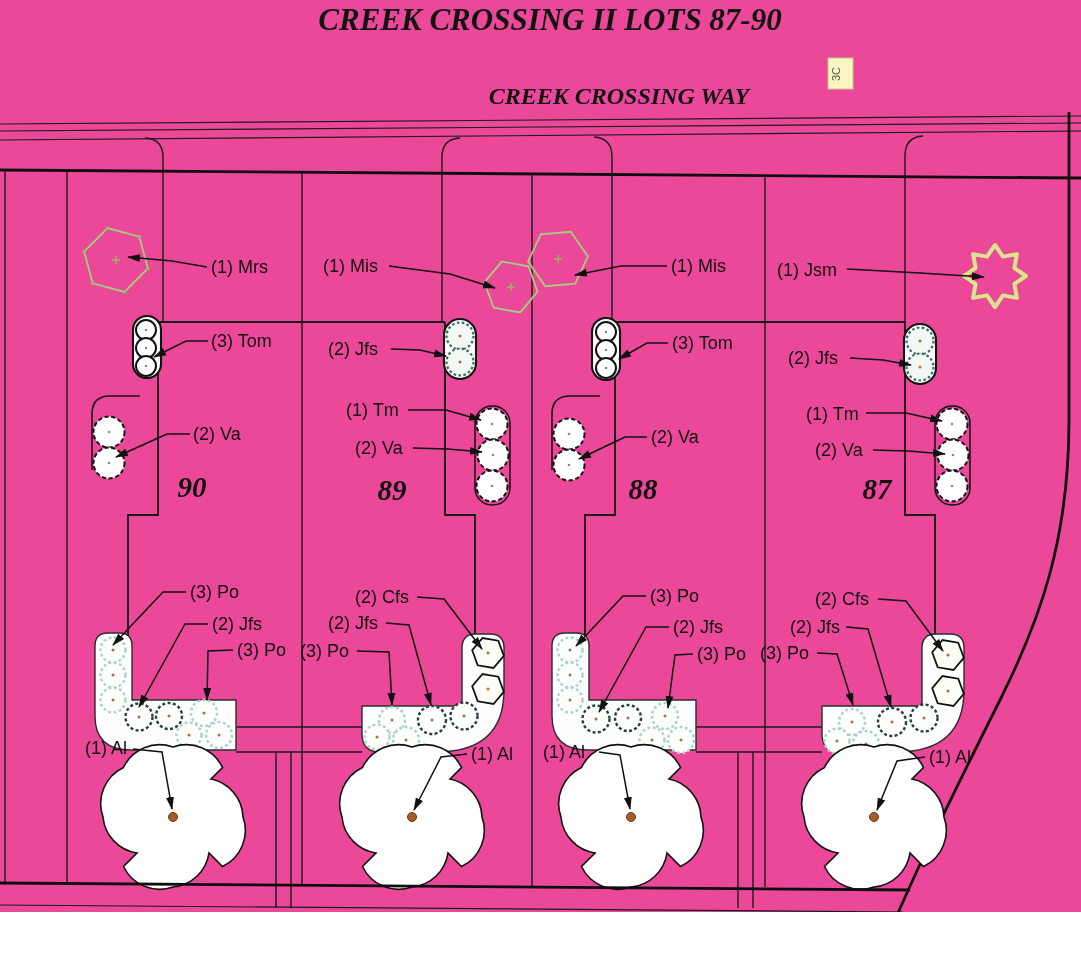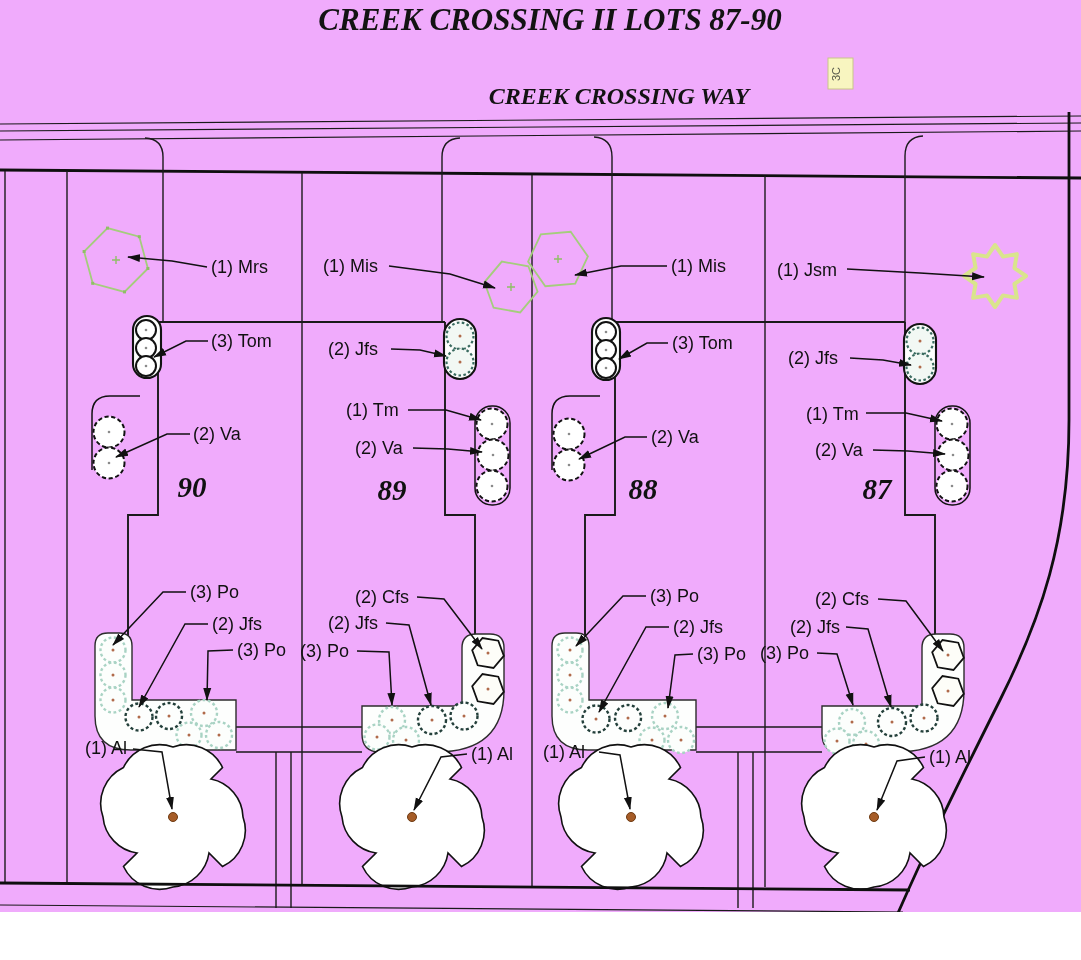--- a/index.html
+++ b/index.html
@@ -1,16 +1,16 @@
 <!DOCTYPE html>
 <html><head>
 <meta charset="utf-8">
 <style>
   html,body{margin:0;padding:0;background:#ffffff;}
-  .stage{position:relative;width:1081px;height:912px;background:#f0abfc;overflow:hidden;}
+  .stage{position:relative;width:1081px;height:912px;background:#ec4899;overflow:hidden;}
   svg{display:block;}
   .thin{stroke:#1a1a1a;stroke-width:1.4;fill:none;}
   .thin2{stroke:#1a1a1a;stroke-width:1.2;fill:none;}
   .thick{stroke:#0f0f0f;stroke-width:2.8;fill:none;}
   .wall{stroke:#1a1a1a;stroke-width:1.9;fill:none;}
   .leader{stroke:#111;stroke-width:1.5;fill:none;marker-end:url(#arrow);}
   .lbl{font-family:"Liberation Sans",sans-serif;font-size:18px;fill:#111;}
   .lotnum{font-family:"Liberation Serif",serif;font-style:italic;font-weight:700;font-size:29px;fill:#111;}
   .title-txt{font-family:"Liberation Serif",serif;font-style:italic;font-weight:700;font-size:31px;fill:#131313;}
   .street-txt{font-family:"Liberation Serif",serif;font-style:italic;font-weight:700;font-size:24px;fill:#131313;}

